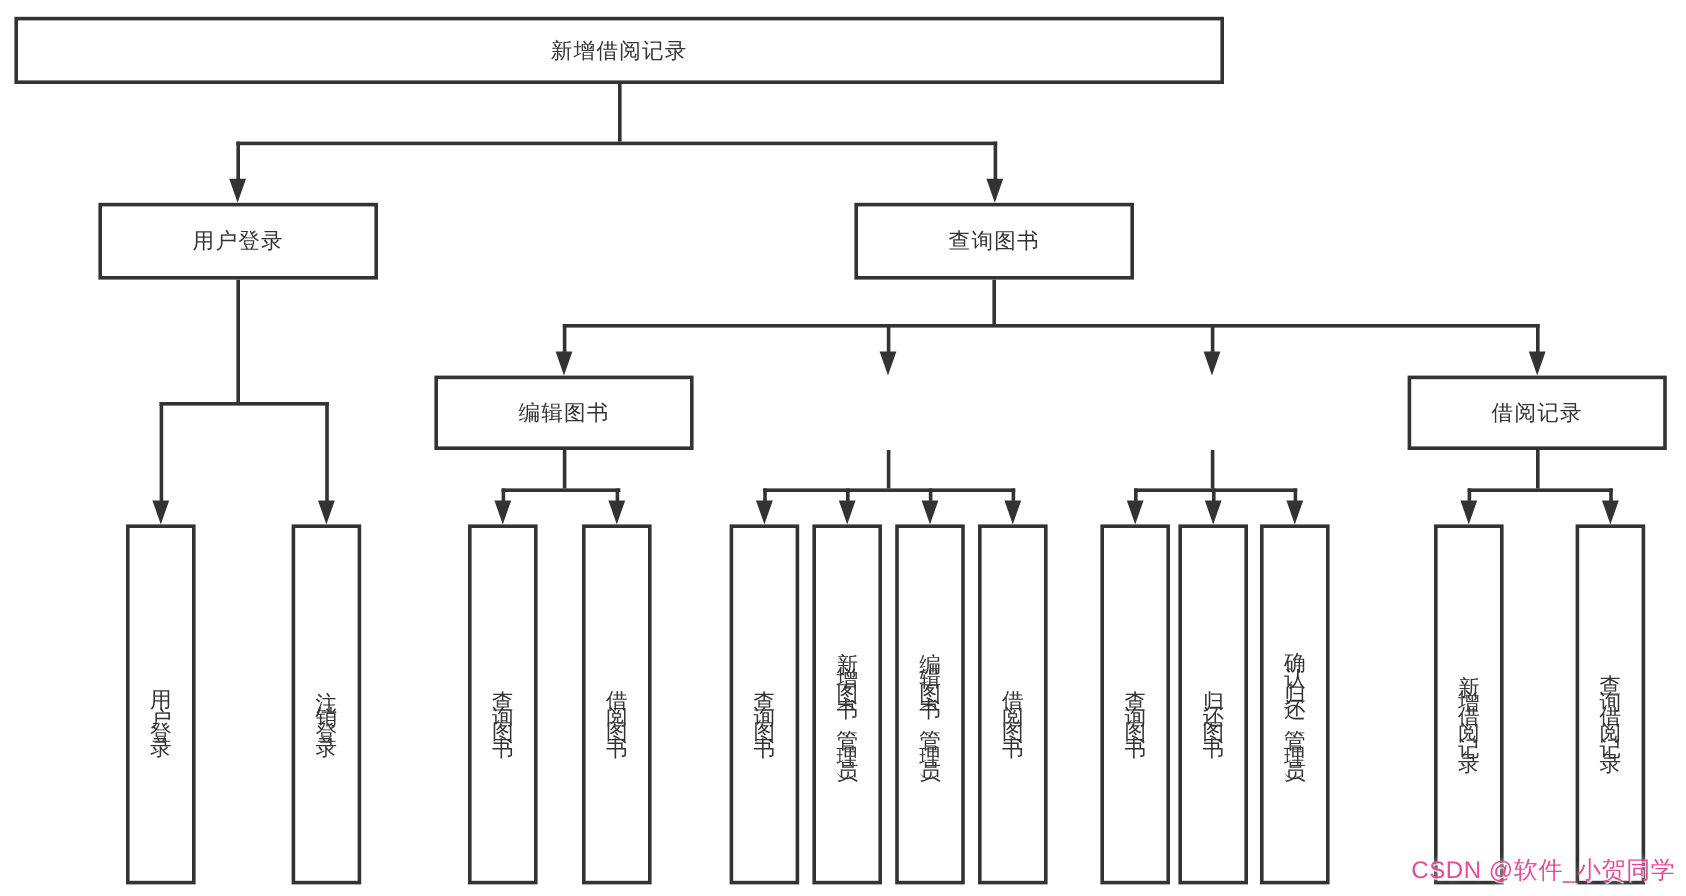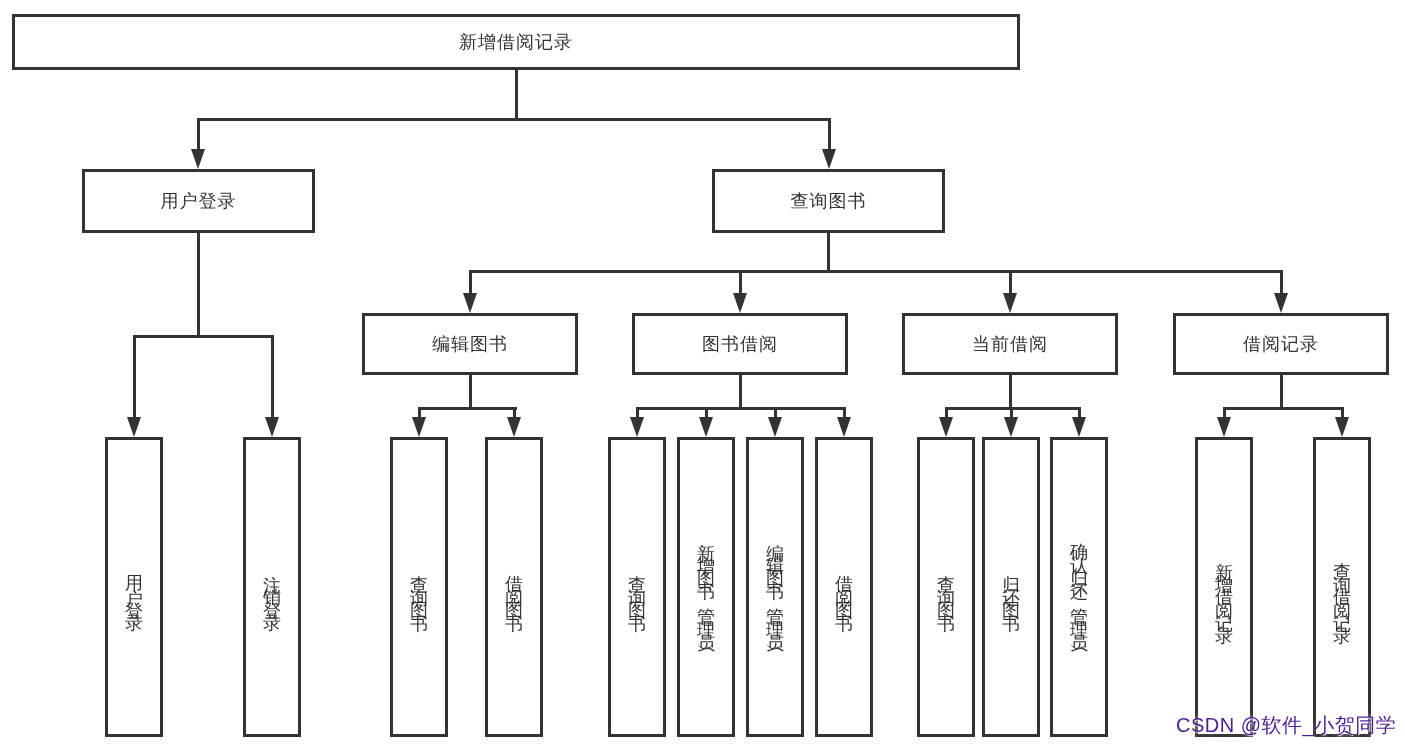--- a/index.html
+++ b/index.html
@@ -47,21 +47,21 @@
     border-left:7px solid transparent;
     border-right:7px solid transparent;
     border-top:20px solid var(--line);
     z-index:1;
   }
   #watermark{
     position:absolute;
     left:1176px;top:712px;
     font-size:20px;
     letter-spacing:0.5px;
-    color:#4c1d95;
+    color:#ec4899;
     white-space:nowrap;
     z-index:10;
     text-shadow:0 0 5px rgba(255,255,255,0.9), 1px 1px 0 rgba(255,255,255,0.7);
   }
 </style>
 </head>
 <body>
 
 <div id="canvas">
 
@@ -119,22 +119,20 @@
       <div class="ah" style="left: 1217px; top: 417px;"></div>
       <div class="ah" style="left: 1335px; top: 417px;"></div>
     </div>
 
   <div class="box" style="left:12px;top:14px;width:1008px;height:56px">新增借阅记录</div>
 
   <div class="box" style="left:82px;top:169px;width:233px;height:64px">用户登录</div>
   <div class="box" style="left:712px;top:169px;width:233px;height:64px">查询图书</div>
 
   <div class="box" style="left:362px;top:313px;width:216px;height:62px">编辑图书</div>
-  <div class="box" style="left:632px;top:313px;width:216px;height:62px">图书借阅</div>
-  <div class="box" style="left:902px;top:313px;width:216px;height:62px">当前借阅</div>
   <div class="box" style="left:1173px;top:313px;width:216px;height:62px">借阅记录</div>
 
   <div class="box vbox" style="left:105px;top:437px;width:58px;height:300px">用户登录</div>
   <div class="box vbox" style="left:243px;top:437px;width:58px;height:300px">注销登录</div>
 
   <div class="box vbox" style="left:390px;top:437px;width:58px;height:300px">查询图书</div>
   <div class="box vbox" style="left:485px;top:437px;width:58px;height:300px">借阅图书</div>
 
   <div class="box vbox" style="left:608px;top:437px;width:58px;height:300px">查询图书</div>
   <div class="box vbox" style="left:677px;top:437px;width:58px;height:300px">新增图书（管理员）</div>

